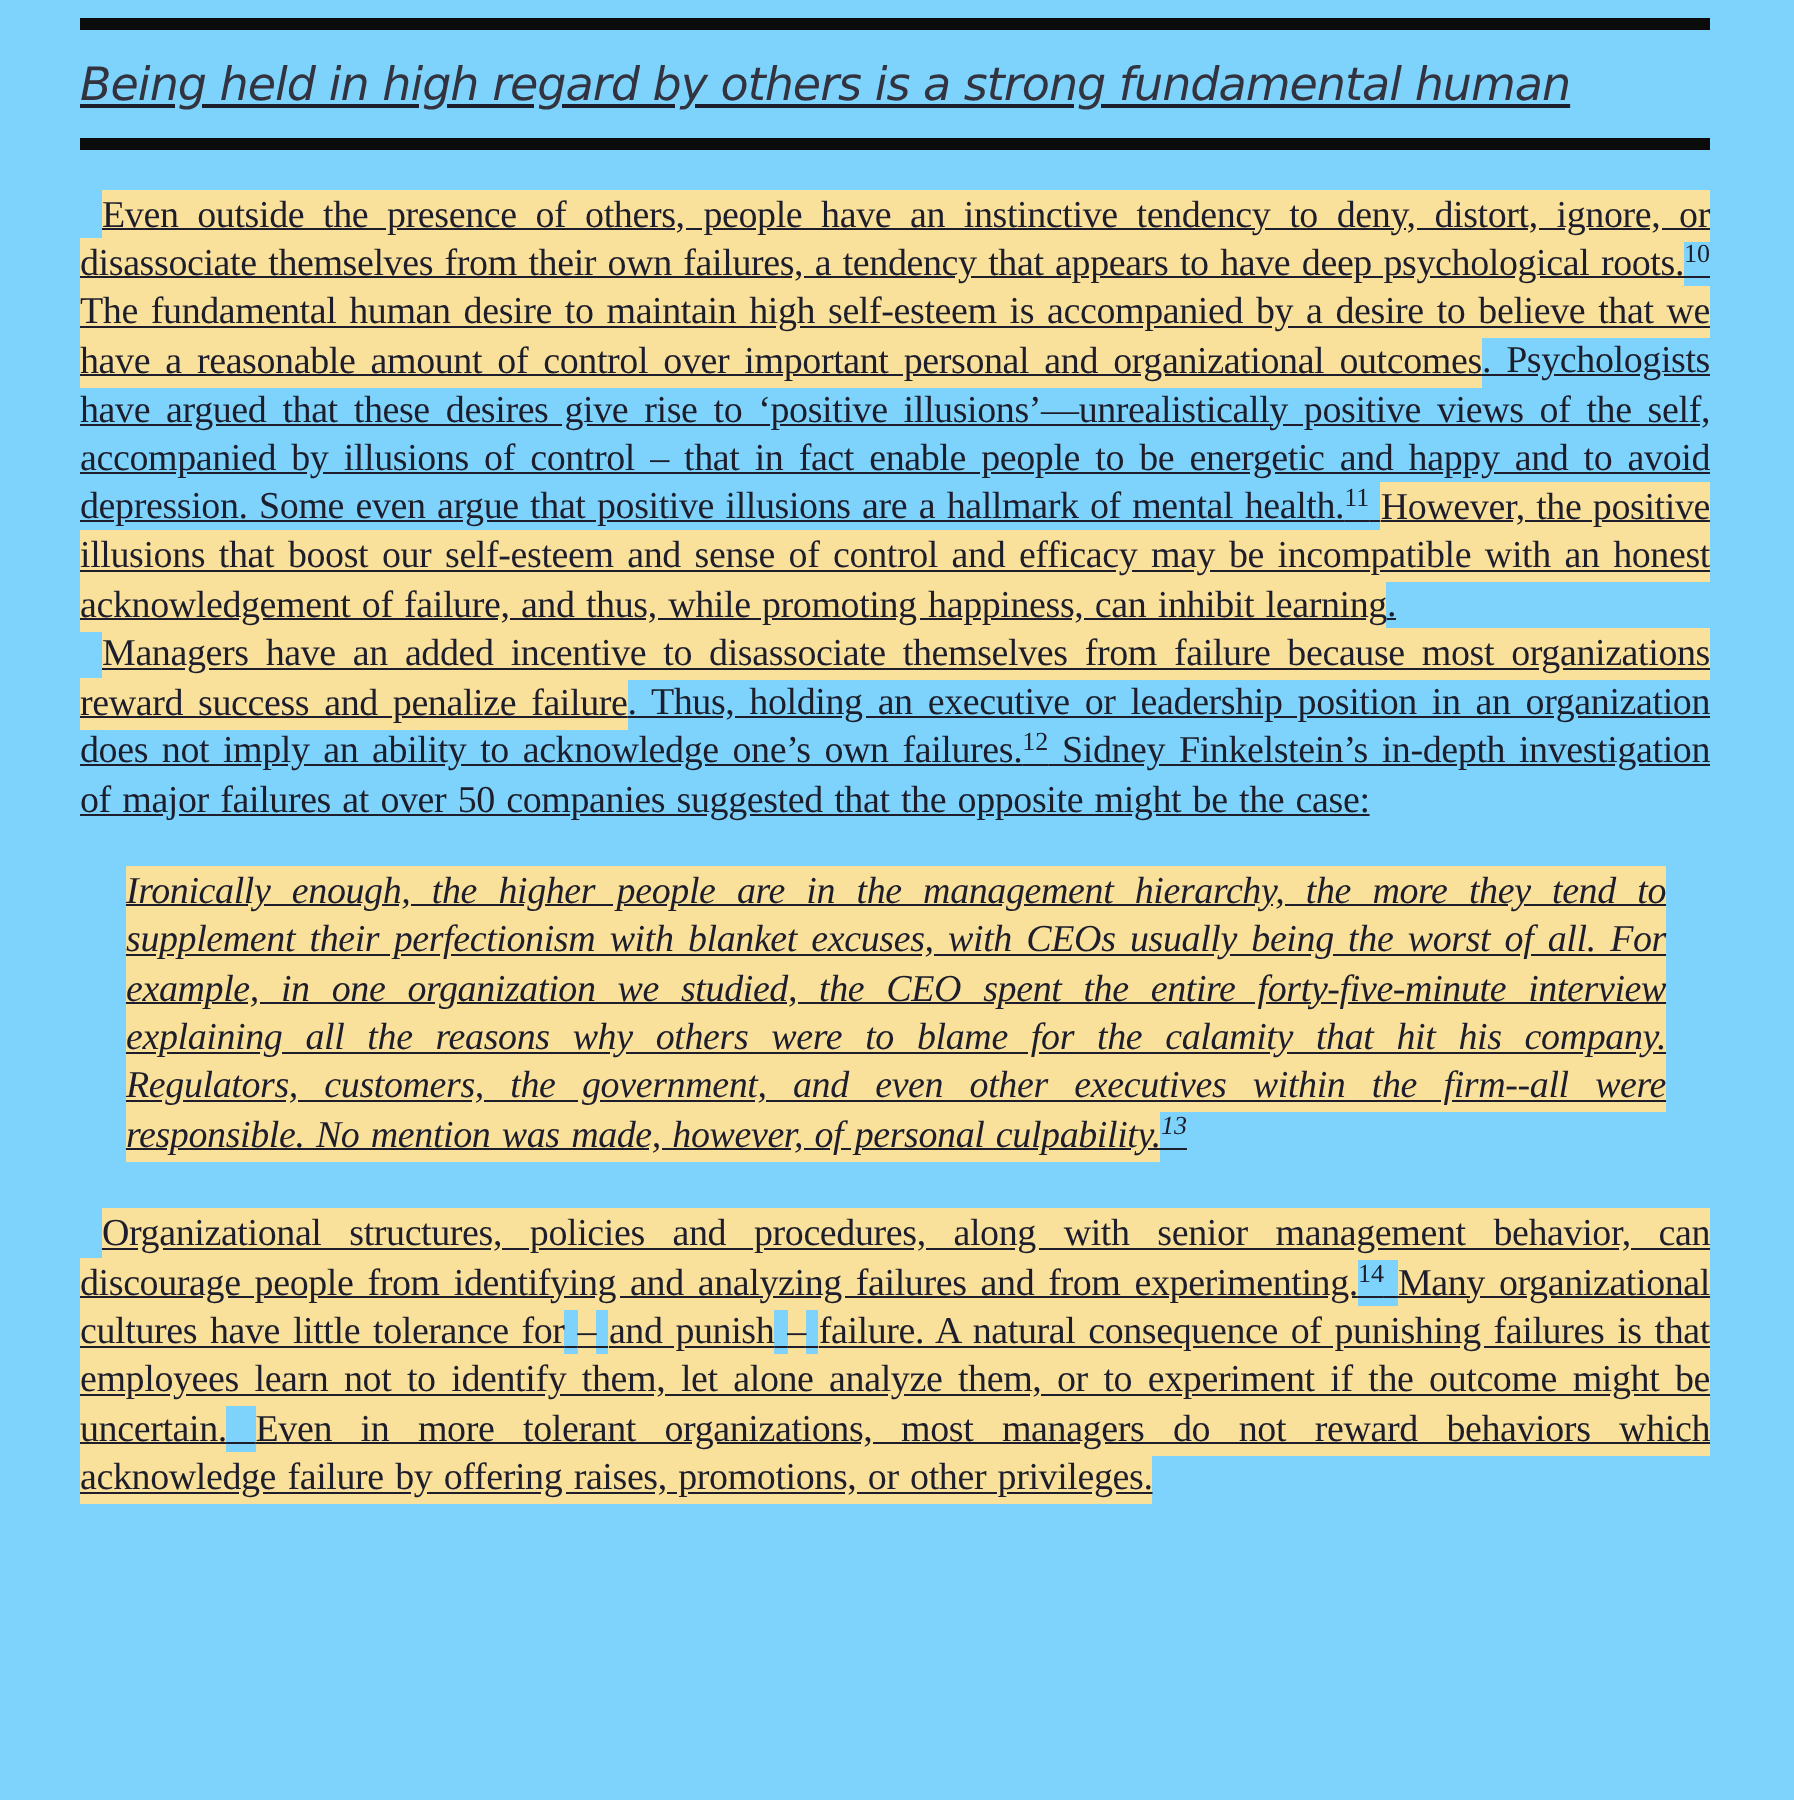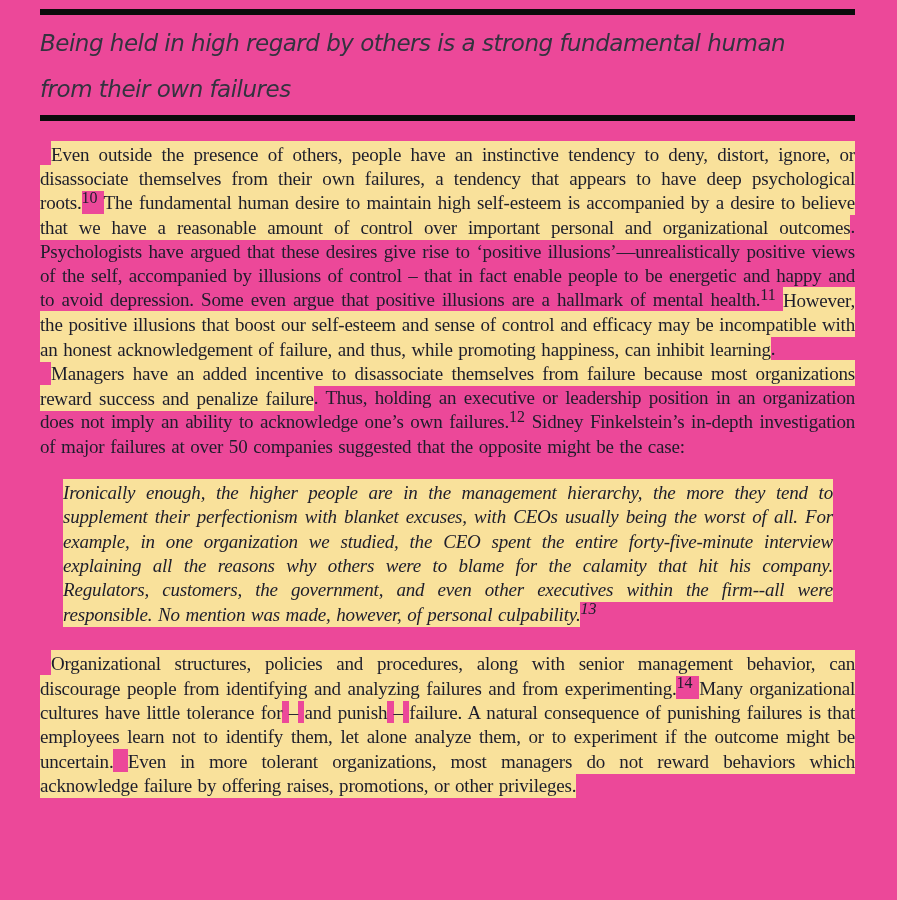--- a/index.html
+++ b/index.html
@@ -4,24 +4,25 @@
 <style>
   html, body {
     margin: 0;
     padding: 0;
     background: #ffffff;
   }
   .page {
     position: relative;
     width: 897px;
     height: 900px;
-    background: #ec4899;
+    background: #7dd3fc;
     overflow: hidden;
     font-family: "Liberation Serif", serif;
     color: #1d1d2b;
+    text-decoration: underline;
   }
   .content {
     padding: 9px 42px 0 40px;
   }
   
   .rule {
     height: 6px;
     background: #0b0b0b;
   }
   .pullquote-text {
@@ -58,37 +59,36 @@
   .body-text blockquote p {
     text-indent: 0;
   }
   .hl {
     background: #f9e19b;
     padding: 2.5px 0;
     box-decoration-break: clone;
     -webkit-box-decoration-break: clone;
   }
   .sup {
-    font-size: 16px;
+    font-size: 13px;
     line-height: 0;
     vertical-align: 6px;
     letter-spacing: 0;
   }
 </style>
 </head>
 <body>
 
 <div class="page">
   <div class="content">
 
     <div>
       <div class="rule"></div>
       <div class="pullquote-text">
           <div class="pq-line">Being held in high regard by others is a strong fundamental human</div>
-          <div class="pq-line">from their own failures</div>
         </div>
       <div class="rule"></div>
     </div>
 
     <div class="body-text">
       <p><span class="hl">Even outside the presence of others, people have an instinctive tendency to deny, distort, ignore, or disassociate themselves from their own failures, a tendency that appears to have deep psychological roots.</span><span class="sup">10</span><span> </span><span class="hl">The fundamental human desire to maintain high self-esteem is accompanied by a desire to believe that we have a reasonable amount of control over important personal and organizational outcomes</span><span>. Psychologists have argued that these desires give rise to ‘positive illusions’—unrealistically positive views of the self, accompanied by illusions of control – that in fact enable people to be energetic and happy and to avoid depression. Some even argue that positive illusions are a hallmark of mental health.</span><span class="sup">11</span><span> </span><span class="hl">However, the positive illusions that boost our self-esteem and sense of control and efficacy may be incompatible with an honest acknowledgement of failure, and thus, while promoting happiness, can inhibit learning</span><span>.</span></p>
       <p><span class="hl">Managers have an added incentive to disassociate themselves from failure because most organizations reward success and penalize failure</span><span>. Thus, holding an executive or leadership position in an organization does not imply an ability to acknowledge one’s own failures.</span><span class="sup">12</span><span> Sidney Finkelstein’s in-depth investigation of major failures at over 50 companies suggested that the opposite might be the case:</span></p>
       <blockquote>
         <p><span class="hl">Ironically enough, the higher people are in the management hierarchy, the more they tend to supplement their perfectionism with blanket excuses, with CEOs usually being the worst of all. For example, in one organization we studied, the CEO spent the entire forty-five-minute interview explaining all the reasons why others were to blame for the calamity that hit his company. Regulators, customers, the government, and even other executives within the firm--all were responsible. No mention was made, however, of personal culpability.</span><span class="sup">13</span></p>
       </blockquote>

